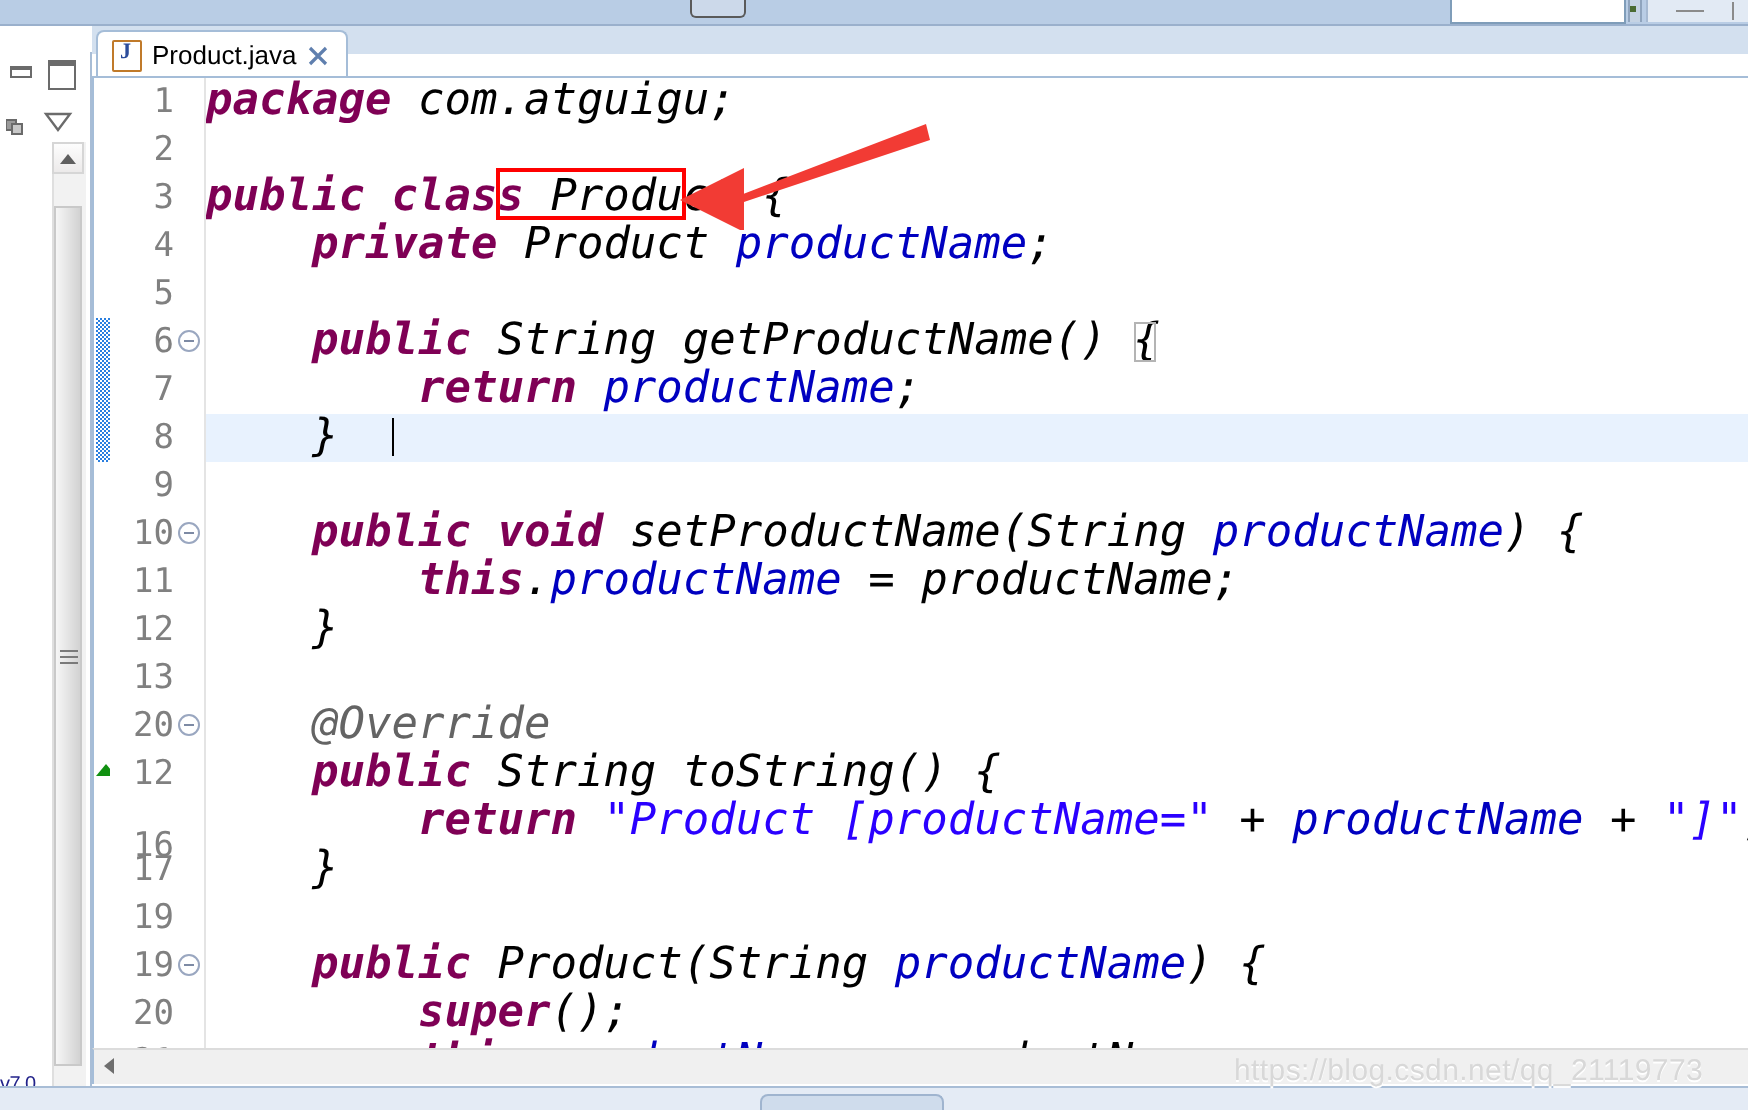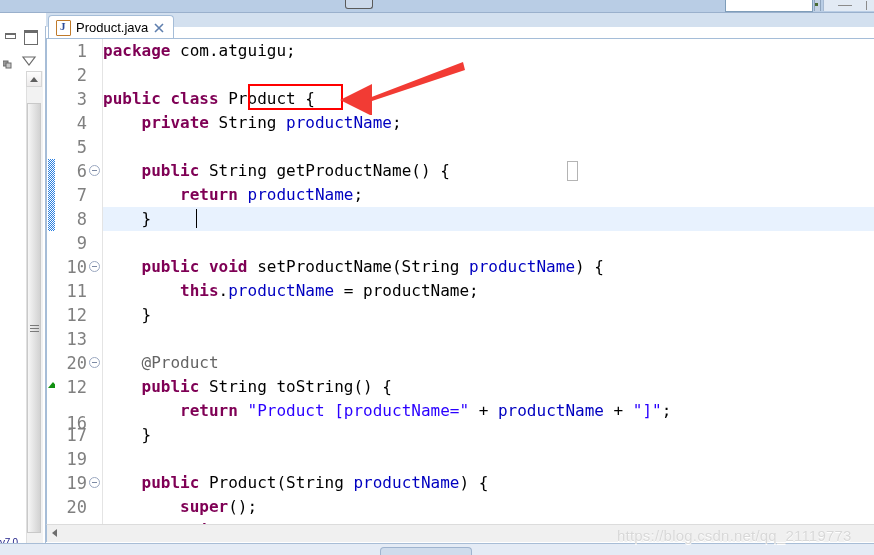--- a/index.html
+++ b/index.html
@@ -320,23 +320,24 @@
     width: 828px; height: 24px;
     background: #e8f2fe;
   }
   .code-line {
     position: absolute;
     left: 0;
     height: 24px;
     line-height: 24px;
     white-space: pre;
     font-family: "DejaVu Sans Mono", monospace;
-    font-size: 16px;
+    font-size: 22px;
     color: #000000;
     letter-spacing: 0px;
+    font-style: italic;
   }
   .kw { color: #7f0055; font-weight: bold; }
   .fld { color: #0000c0; }
   .str { color: #2a00ff; }
   .ann { color: #646464; }
   .pl  { color: #000000; }
 
   .caret {
     position: absolute;
     width: 1px; height: 19px;
@@ -519,31 +520,31 @@
       </div>
 
       <div class="vsep"></div>
 
       <div class="code-area">
         <div class="cur-line-hl" style="top:168px;"></div>
         <div id="code-lines">
             <div class="code-line" style="top: 0px;"><span class="kw">package </span><span class="pl">com.atguigu;</span></div>
             <div class="code-line" style="top: 24px;"></div>
             <div class="code-line" style="top: 48px;"><span class="kw">public class </span><span class="pl">Product {</span></div>
-            <div class="code-line" style="top: 72px;"><span class="pl">    </span><span class="kw">private </span><span class="pl">String </span><span class="fld">productName</span><span class="pl">;</span></div>
+            <div class="code-line" style="top: 72px;"><span class="pl">    </span><span class="kw">private </span><span class="pl">Product </span><span class="fld">productName</span><span class="pl">;</span></div>
             <div class="code-line" style="top: 96px;"></div>
             <div class="code-line" style="top: 120px;"><span class="pl">    </span><span class="kw">public </span><span class="pl">String getProductName() {</span></div>
             <div class="code-line" style="top: 144px;"><span class="pl">        </span><span class="kw">return </span><span class="fld">productName</span><span class="pl">;</span></div>
             <div class="code-line" style="top: 168px;"><span class="pl">    }</span></div>
             <div class="code-line" style="top: 192px;"></div>
             <div class="code-line" style="top: 216px;"><span class="pl">    </span><span class="kw">public void </span><span class="pl">setProductName(String </span><span class="fld">productName</span><span class="pl">) {</span></div>
             <div class="code-line" style="top: 240px;"><span class="pl">        </span><span class="kw">this</span><span class="pl">.</span><span class="fld">productName</span><span class="pl"> = productName;</span></div>
             <div class="code-line" style="top: 264px;"><span class="pl">    }</span></div>
             <div class="code-line" style="top: 288px;"></div>
-            <div class="code-line" style="top: 312px;"><span class="pl">    </span><span class="ann">@Product</span></div>
+            <div class="code-line" style="top: 312px;"><span class="pl">    </span><span class="ann">@Override</span></div>
             <div class="code-line" style="top: 336px;"><span class="pl">    </span><span class="kw">public </span><span class="pl">String toString() {</span></div>
             <div class="code-line" style="top: 360px;"><span class="pl">        </span><span class="kw">return </span><span class="str">"Product [productName="</span><span class="pl"> + </span><span class="fld">productName</span><span class="pl"> + </span><span class="str">"]"</span><span class="pl">;</span></div>
             <div class="code-line" style="top: 384px;"><span class="pl">    }</span></div>
             <div class="code-line" style="top: 408px;"></div>
             <div class="code-line" style="top: 432px;"><span class="pl">    </span><span class="kw">public </span><span class="pl">Product(String </span><span class="fld">productName</span><span class="pl">) {</span></div>
             <div class="code-line" style="top: 456px;"><span class="pl">        </span><span class="kw">super</span><span class="pl">();</span></div>
             <div class="code-line" style="top: 480px;"><span class="pl">        </span><span class="kw">this</span><span class="pl">.</span><span class="fld">productName</span><span class="pl"> = productName;</span></div>
           </div>
         <div class="brace-match" style="left:464px;top:122px;"></div>
         <div class="caret" style="left:93px;top:170px;"></div>

